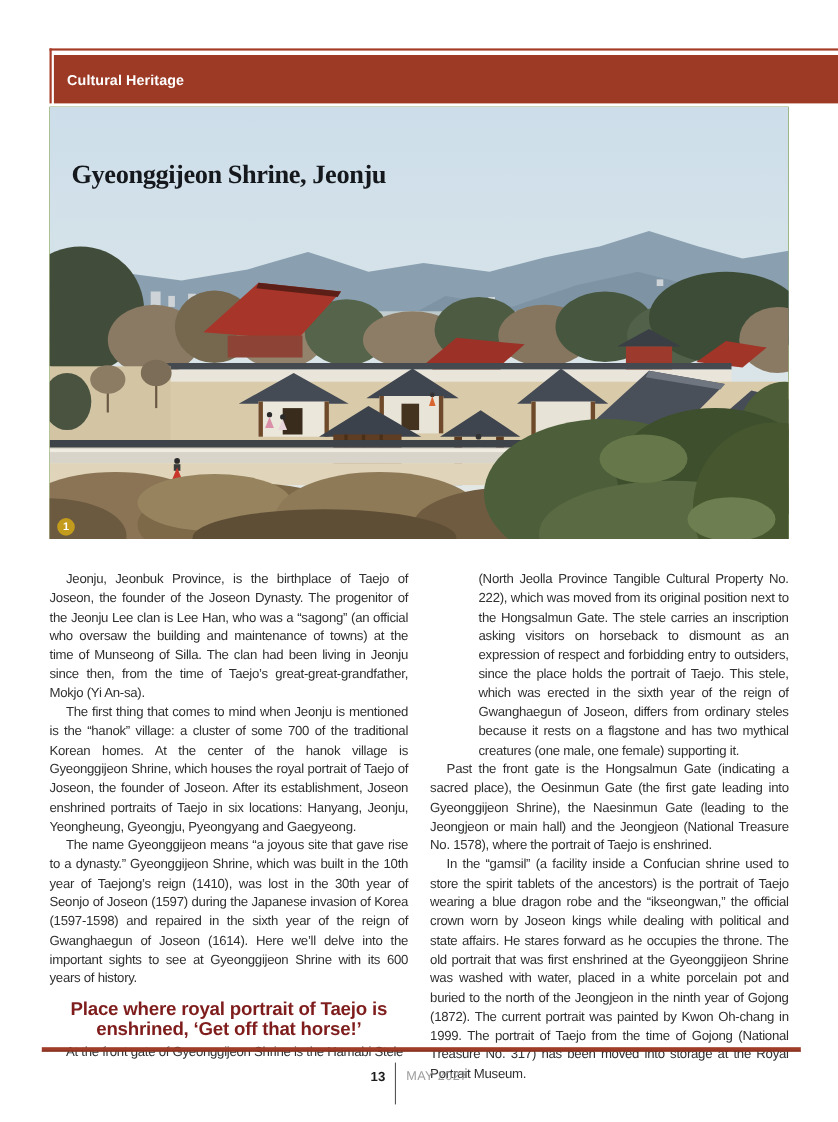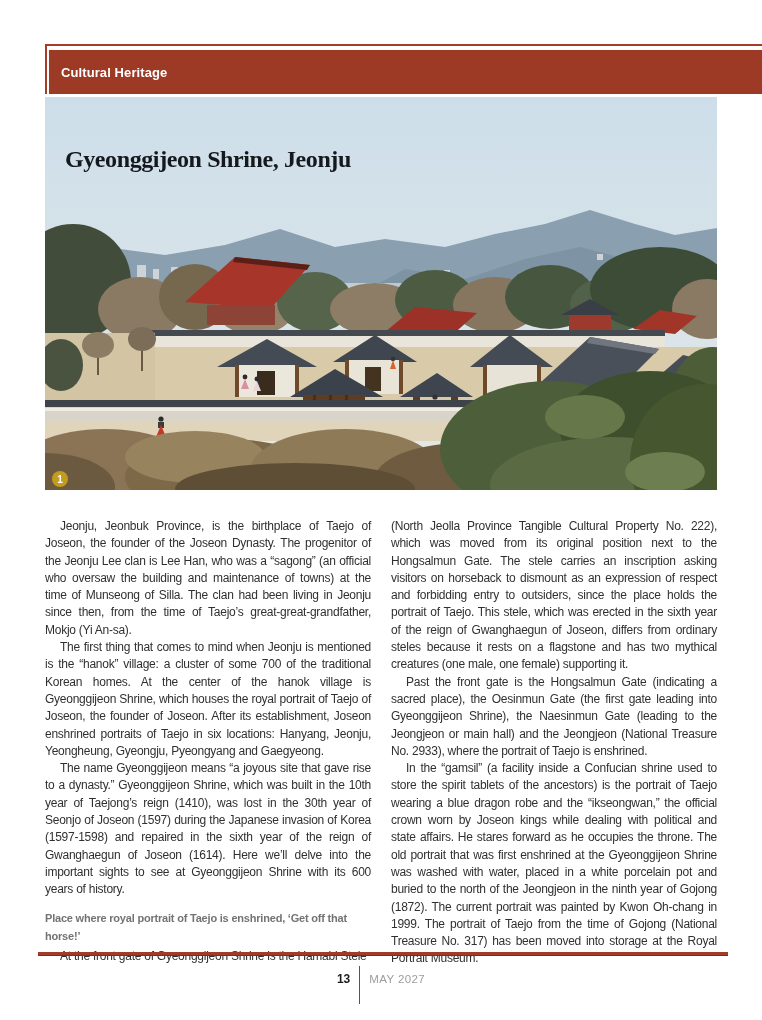--- a/index.html
+++ b/index.html
@@ -23,23 +23,23 @@
                white-space:nowrap;}
   .badge{position:absolute;left:7px;top:374px;width:16px;height:16px;border-radius:50%;
          background:#c39b1d;color:#ffffff;font-size:10px;font-weight:bold;
          display:flex;align-items:center;justify-content:center;}
 
   
   .columns{position:absolute;left:45px;top:518px;width:672px;display:flex;gap:20px;}
   .col{width:326px;font-size:12px;line-height:17.3px;color:#303030;
        text-align:justify;letter-spacing:-0.25px;}
   .para{margin:0;text-indent:15px;}
-  .para.flush{text-indent:0;}
-  .subhead{margin:10px 0 3px 0;font-size:11px;line-height:18px;font-weight:bold;
-           color:#737373;text-align:left;text-indent:0;letter-spacing:-0.2px;}
+  .para.flush{text-indent:0;margin-left:44px;}
+  .subhead{margin:10px 0 3px 0;font-size:17px;line-height:18px;font-weight:bold;
+           color:#7f1d1d;text-align:center;text-indent:0;letter-spacing:-0.2px;}
 
   
   .footer-rule{position:absolute;left:38px;width:690px;top:952px;height:3px;
                background:#a03c28;border-bottom:1px solid #7c2d1e;}
   .footer{position:absolute;left:45px;width:672px;top:966px;
           display:flex;justify-content:center;align-items:flex-start;}
   .pageno{font-size:12px;font-weight:bold;color:#1c1c1c;padding-top:6px;margin-right:9px;}
   .fdivider{width:1px;height:38px;background:#555555;}
   .issue{font-size:11.5px;color:#9d9d9d;letter-spacing:0.4px;padding-top:6.5px;margin-left:9px;}
 </style>
@@ -213,21 +213,21 @@
   <div class="columns">
     <div class="col">
       <p class="para">Jeonju, Jeonbuk Province, is the birthplace of Taejo of Joseon, the founder of the Joseon Dynasty. The progenitor of the Jeonju Lee clan is Lee Han, who was a “sagong” (an official who oversaw the building and maintenance of towns) at the time of Munseong of Silla. The clan had been living in Jeonju since then, from the time of Taejo’s great-great-grandfather, Mokjo (Yi An-sa).</p>
       <p class="para">The first thing that comes to mind when Jeonju is mentioned is the “hanok” village: a cluster of some 700 of the traditional Korean homes. At the center of the hanok village is Gyeonggijeon Shrine, which houses the royal portrait of Taejo of Joseon, the founder of Joseon. After its establishment, Joseon enshrined portraits of Taejo in six locations: Hanyang, Jeonju, Yeongheung, Gyeongju, Pyeongyang and Gaegyeong.</p>
       <p class="para">The name Gyeonggijeon means “a joyous site that gave rise to a dynasty.” Gyeonggijeon Shrine, which was built in the 10th year of Taejong’s reign (1410), was lost in the 30th year of Seonjo of Joseon (1597) during the Japanese invasion of Korea (1597-1598) and repaired in the sixth year of the reign of Gwanghaegun of Joseon (1614). Here we’ll delve into the important sights to see at Gyeonggijeon Shrine with its 600 years of history.</p>
       <h3 class="subhead">Place where royal portrait of Taejo is enshrined, ‘Get off that horse!’</h3>
       <p class="para">At the front gate of Gyeonggijeon Shrine is the Hamabi Stele</p>
     </div>
     <div class="col">
       <p class="para flush">(North Jeolla Province Tangible Cultural Property No. 222), which was moved from its original position next to the Hongsalmun Gate. The stele carries an inscription asking visitors on horseback to dismount as an expression of respect and forbidding entry to outsiders, since the place holds the portrait of Taejo. This stele, which was erected in the sixth year of the reign of Gwanghaegun of Joseon, differs from ordinary steles because it rests on a flagstone and has two mythical creatures (one male, one female) supporting it.</p>
-      <p class="para">Past the front gate is the Hongsalmun Gate (indicating a sacred place), the Oesinmun Gate (the first gate leading into Gyeonggijeon Shrine), the Naesinmun Gate (leading to the Jeongjeon or main hall) and the Jeongjeon (National Treasure No. 2933), where the portrait of Taejo is enshrined.</p>
+      <p class="para">Past the front gate is the Hongsalmun Gate (indicating a sacred place), the Oesinmun Gate (the first gate leading into Gyeonggijeon Shrine), the Naesinmun Gate (leading to the Jeongjeon or main hall) and the Jeongjeon (National Treasure No. 1578), where the portrait of Taejo is enshrined.</p>
       <p class="para">In the “gamsil” (a facility inside a Confucian shrine used to store the spirit tablets of the ancestors) is the portrait of Taejo wearing a blue dragon robe and the “ikseongwan,” the official crown worn by Joseon kings while dealing with political and state affairs. He stares forward as he occupies the throne. The old portrait that was first enshrined at the Gyeonggijeon Shrine was washed with water, placed in a white porcelain pot and buried to the north of the Jeongjeon in the ninth year of Gojong (1872). The current portrait was painted by Kwon Oh-chang in 1999. The portrait of Taejo from the time of Gojong (National Treasure No. 317) has been moved into storage at the Royal Portrait Museum.</p>
     </div>
   </div>
 
   <div class="footer-rule"></div>
   <div class="footer">
     <span class="pageno">13</span>
     <span class="fdivider"></span>
     <span class="issue">MAY 2027</span>
   </div>

